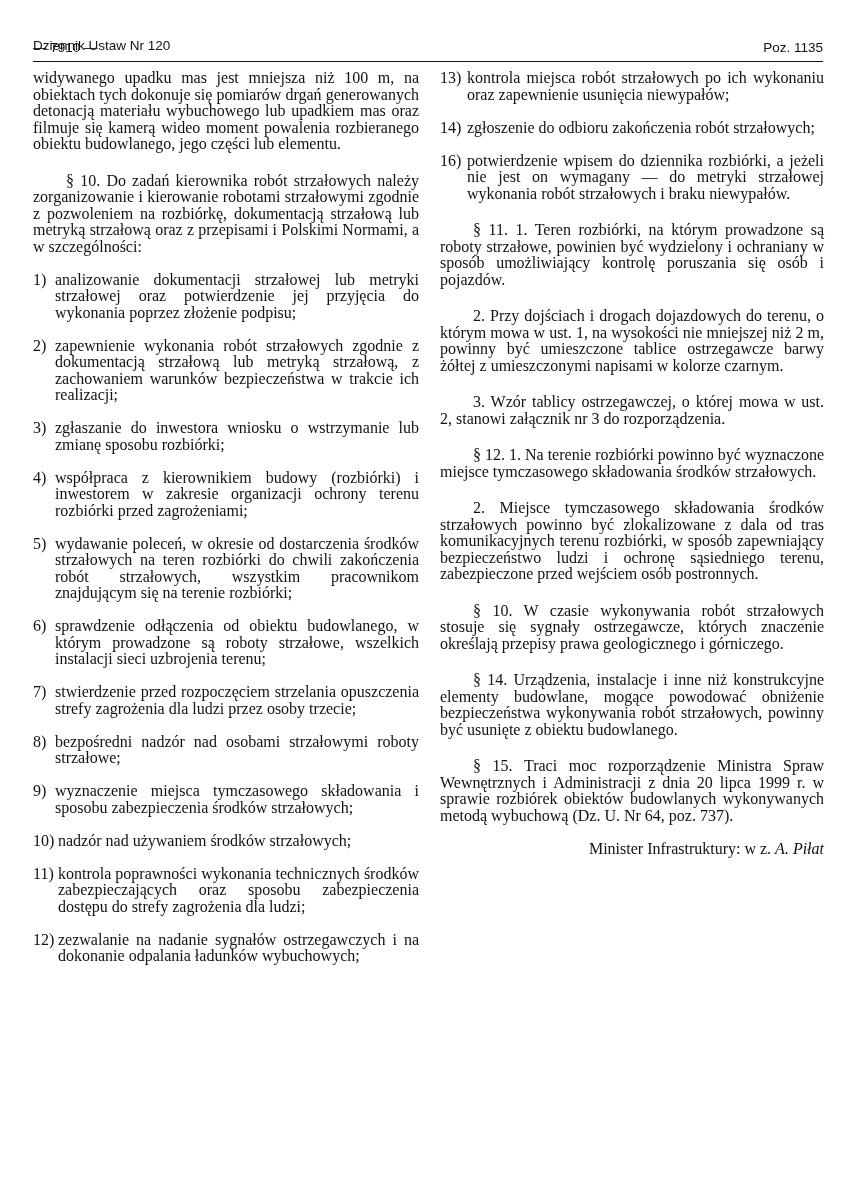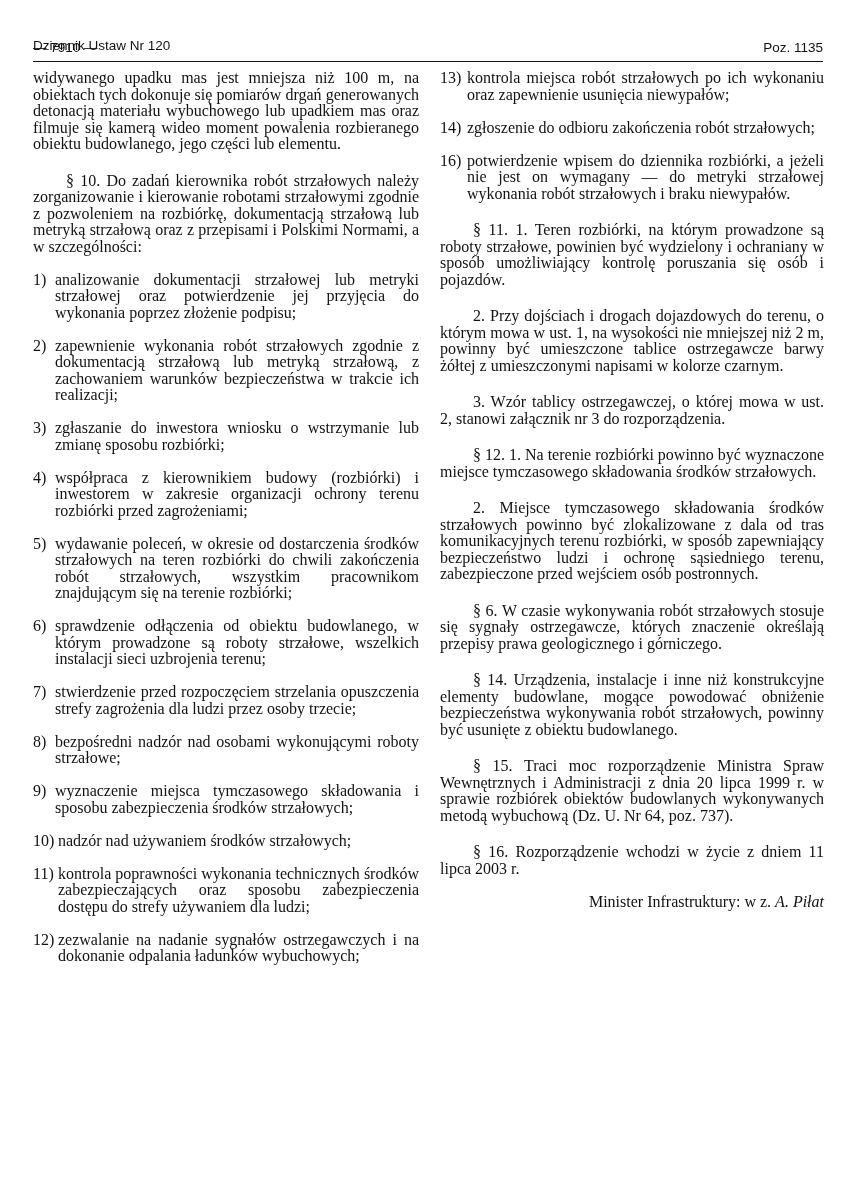--- a/index.html
+++ b/index.html
@@ -105,33 +105,33 @@
   <div class="list-item">
     <span class="num">6)</span>
     <span class="txt">sprawdzenie odłączenia od obiektu budowlanego, w którym prowadzone są roboty strzałowe, wszelkich instalacji sieci uzbrojenia terenu;</span>
   </div>
   <div class="list-item">
     <span class="num">7)</span>
     <span class="txt">stwierdzenie przed rozpoczęciem strzelania opuszczenia strefy zagrożenia dla ludzi przez osoby trzecie;</span>
   </div>
   <div class="list-item">
     <span class="num">8)</span>
-    <span class="txt">bezpośredni nadzór nad osobami wykonującymi roboty strzałowe;</span>
+    <span class="txt">bezpośredni nadzór nad osobami strzałowymi roboty strzałowe;</span>
   </div>
   <div class="list-item">
     <span class="num">9)</span>
     <span class="txt">wyznaczenie miejsca tymczasowego składowania i sposobu zabezpieczenia środków strzałowych;</span>
   </div>
   <div class="list-item">
     <span class="num two">10)</span>
     <span class="txt">nadzór nad używaniem środków strzałowych;</span>
   </div>
   <div class="list-item">
     <span class="num two">11)</span>
-    <span class="txt">kontrola poprawności wykonania technicznych środków zabezpieczających oraz sposobu zabezpieczenia dostępu do strefy używaniem dla ludzi;</span>
+    <span class="txt">kontrola poprawności wykonania technicznych środków zabezpieczających oraz sposobu zabezpieczenia dostępu do strefy zagrożenia dla ludzi;</span>
   </div>
   <div class="list-item">
     <span class="num two">12)</span>
     <span class="txt">zezwalanie na nadanie sygnałów ostrzegawczych i na dokonanie odpalania ładunków wybuchowych;</span>
   </div>
 </div>
 
 <div class="column col-right right-list">
   <div class="list-item">
     <span class="num">13)</span>
@@ -144,21 +144,20 @@
   <div class="list-item">
     <span class="num">16)</span>
     <span class="txt">potwierdzenie wpisem do dziennika rozbiórki, a jeżeli nie jest on wymagany — do metryki strzałowej wykonania robót strzałowych i braku niewypałów.</span>
   </div>
 
   <p class="para indent">§ 11. 1. Teren rozbiórki, na którym prowadzone są roboty strzałowe, powinien być wydzielony i ochraniany w sposób umożliwiający kontrolę poruszania się osób i pojazdów.</p>
   <p class="para indent">2. Przy dojściach i drogach dojazdowych do terenu, o którym mowa w ust. 1, na wysokości nie mniejszej niż 2 m, powinny być umieszczone tablice ostrzegawcze barwy żółtej z umieszczonymi napisami w kolorze czarnym.</p>
   <p class="para indent">3. Wzór tablicy ostrzegawczej, o której mowa w ust. 2, stanowi załącznik nr 3 do rozporządzenia.</p>
   <p class="para indent">§ 12. 1. Na terenie rozbiórki powinno być wyznaczone miejsce tymczasowego składowania środków strzałowych.</p>
   <p class="para indent">2. Miejsce tymczasowego składowania środków strzałowych powinno być zlokalizowane z dala od tras komunikacyjnych terenu rozbiórki, w sposób zapewniający bezpieczeństwo ludzi i ochronę sąsiedniego terenu, zabezpieczone przed wejściem osób postronnych.</p>
-  <p class="para indent">§ 6. W czasie wykonywania robót strzałowych stosuje się sygnały ostrzegawcze, których znaczenie określają przepisy prawa geologicznego i górniczego.</p>
+  <p class="para indent">§ 10. W czasie wykonywania robót strzałowych stosuje się sygnały ostrzegawcze, których znaczenie określają przepisy prawa geologicznego i górniczego.</p>
   <p class="para indent">§ 14. Urządzenia, instalacje i inne niż konstrukcyjne elementy budowlane, mogące powodować obniżenie bezpieczeństwa wykonywania robót strzałowych, powinny być usunięte z obiektu budowlanego.</p>
   <p class="para indent">§ 15. Traci moc rozporządzenie Ministra Spraw Wewnętrznych i Administracji z dnia 20 lipca 1999 r. w sprawie rozbiórek obiektów budowlanych wykonywanych metodą wybuchową (Dz. U. Nr 64, poz. 737).</p>
-  <p class="para indent">§ 16. Rozporządzenie wchodzi w życie z dniem 11 lipca 2003 r.</p>
 
   <div class="signature">
     <span>Minister Infrastruktury: w z. </span><span class="name">A. Piłat</span>
   </div>
 </div>
 
 </body></html>

